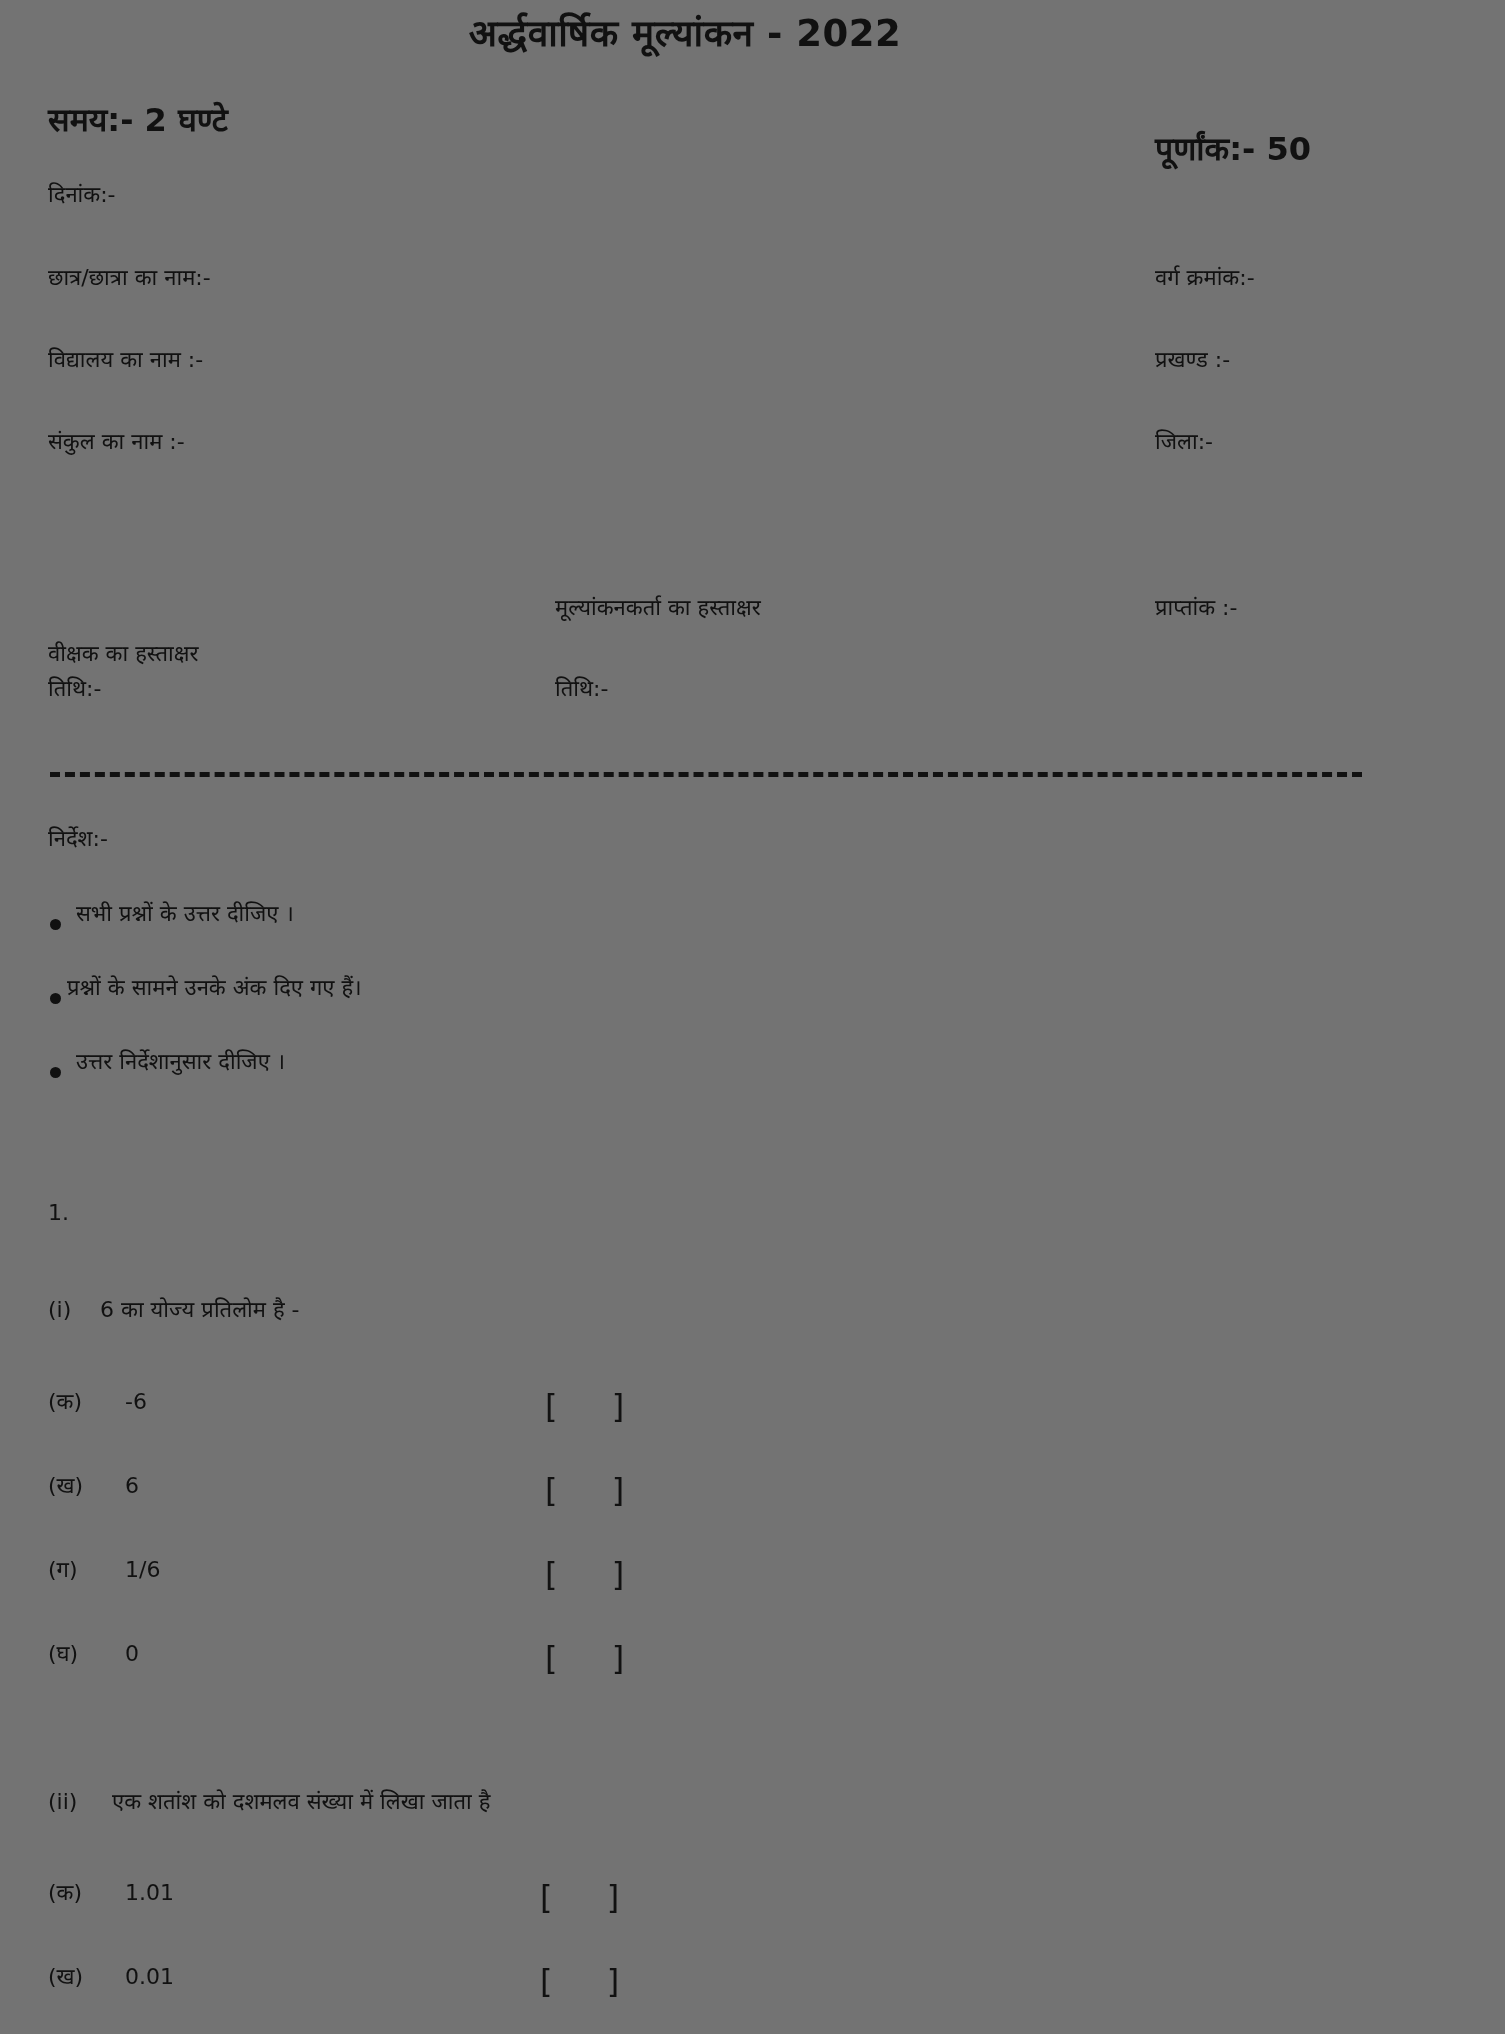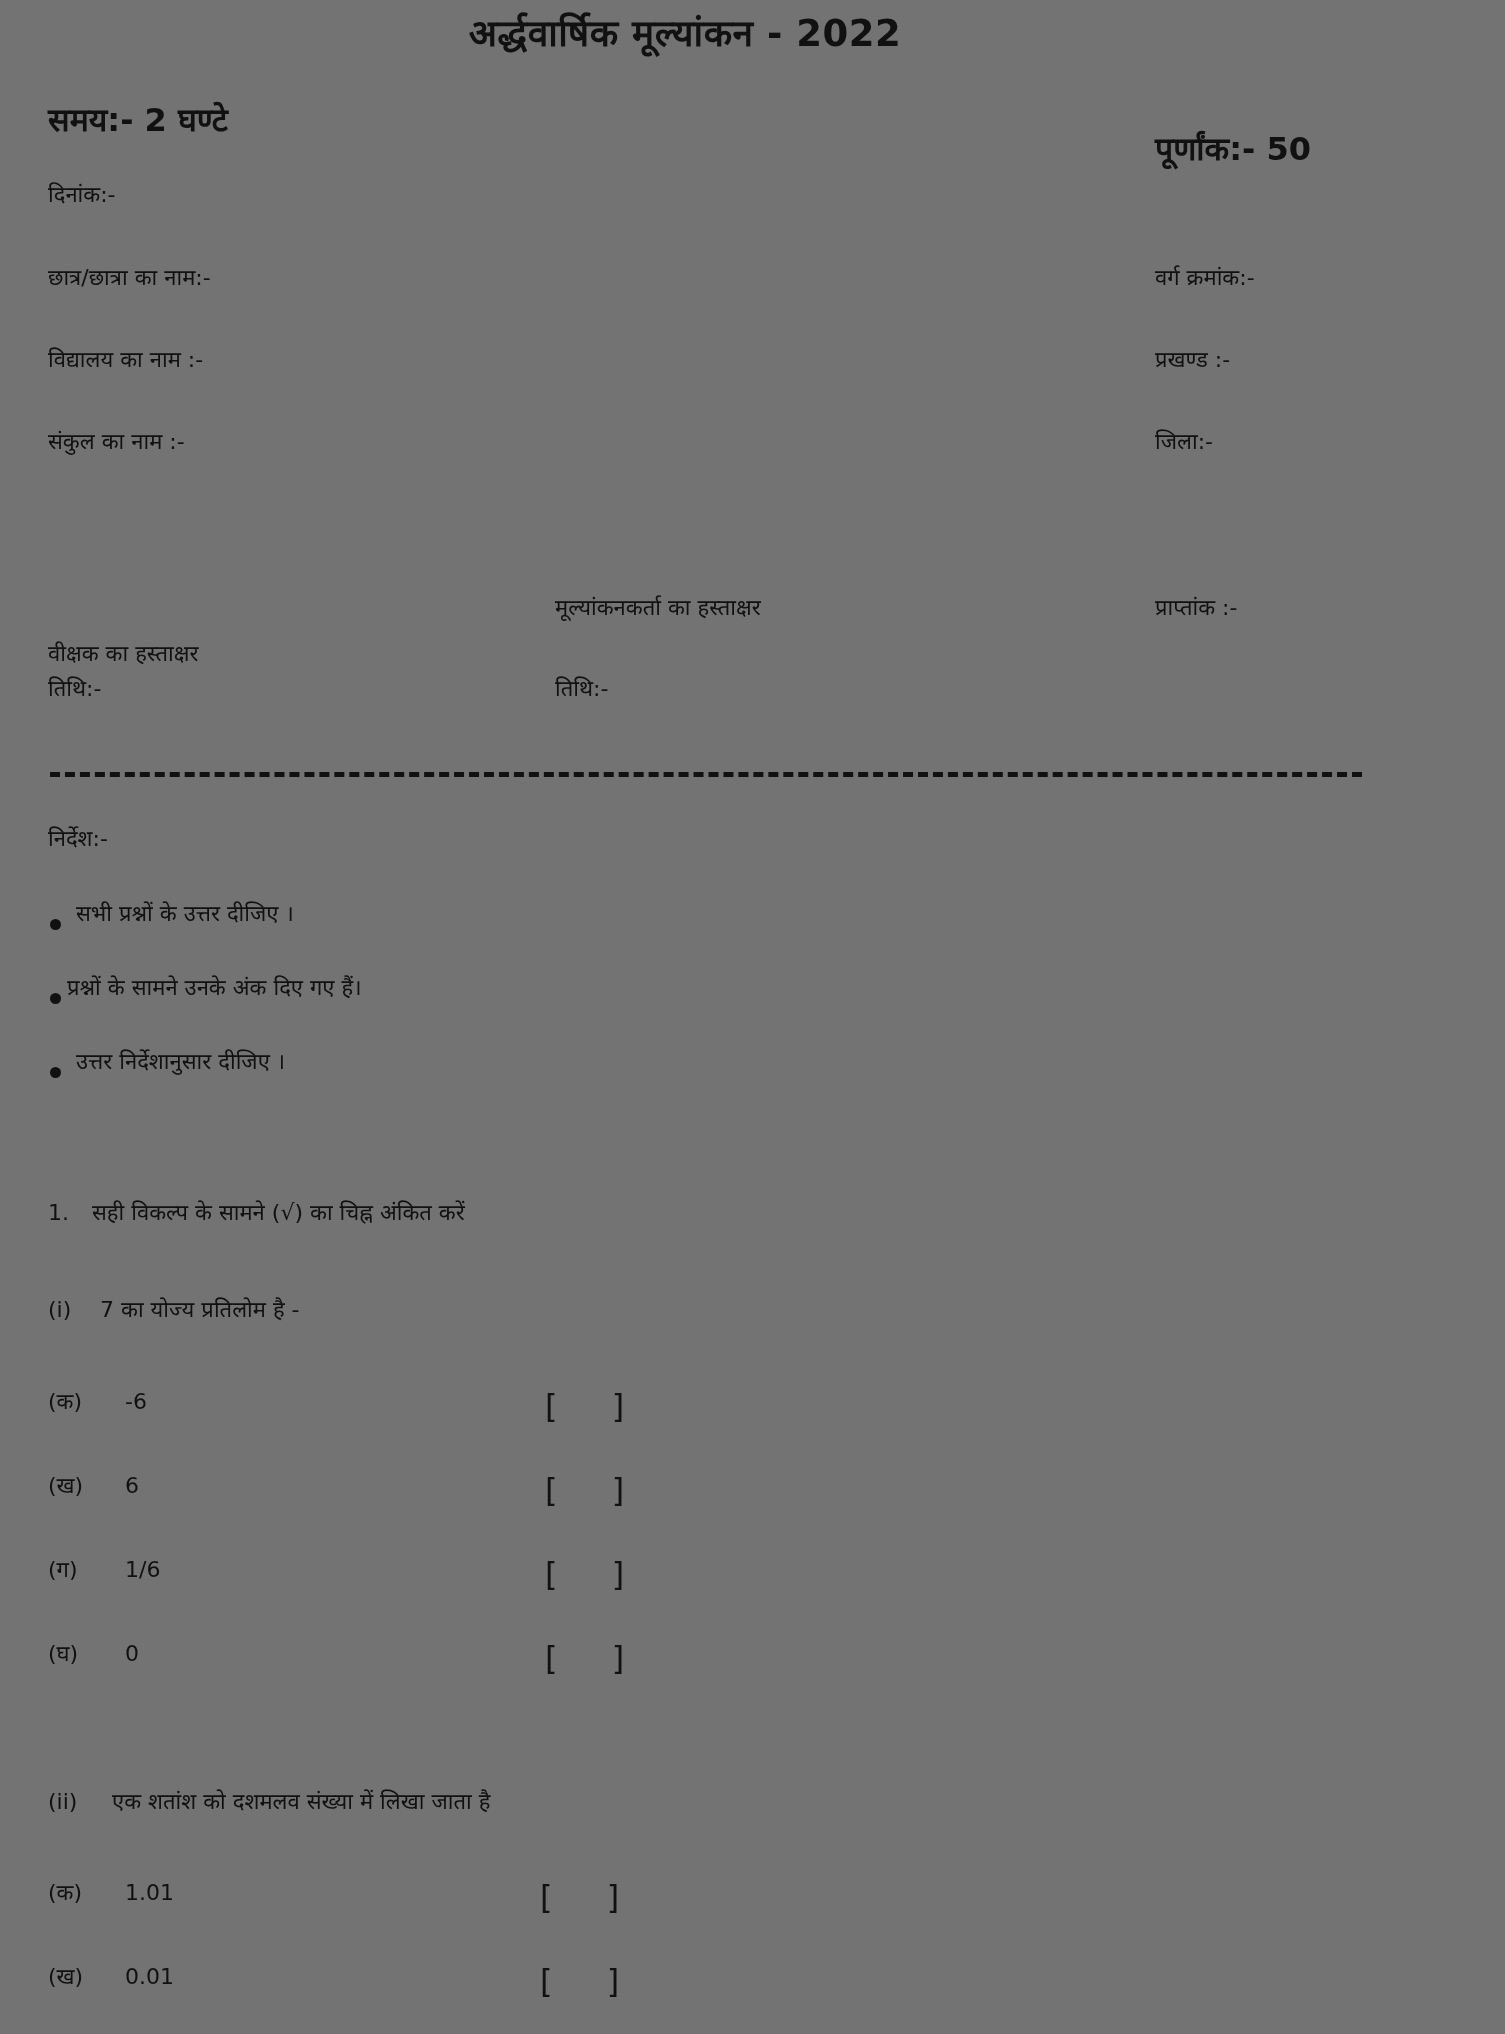--- a/index.html
+++ b/index.html
@@ -120,24 +120,23 @@
   <div class="bullet-dot" style="left:50px; top:919px;"></div>
   <div class="t lbl-md" style="top:901px; left:76px;">सभी प्रश्नों के उत्तर दीजिए ।</div>
 
   <div class="bullet-dot" style="left:50px; top:993px;"></div>
   <div class="t lbl-md" style="top:975px; left:67px;">प्रश्नों के सामने उनके अंक दिए गए हैं।</div>
 
   <div class="bullet-dot" style="left:50px; top:1067px;"></div>
   <div class="t lbl-md" style="top:1049px; left:76px;">उत्तर निर्देशानुसार दीजिए ।</div>
 
   <div class="t lbl-md meta-left" style="top:1200px;">1.</div>
-  <div class="t lbl-md" style="top:1200px; left:92px;">सही विकल्प के सामने (√) का चिह्न अंकित करें</div>
 
   <div class="t lbl-md meta-left" style="top:1297px;">(i)</div>
-  <div class="t lbl-md" style="top:1297px; left:100px;">7 का योज्य प्रतिलोम है -</div>
+  <div class="t lbl-md" style="top:1297px; left:100px;">6 का योज्य प्रतिलोम है -</div>
 
   <div class="t lbl-md meta-left" style="top:1389px;">(क)</div>
   <div class="t lbl-md" style="top:1389px; left:125px;">-6</div>
   <div class="bracket" style="top:1387px; left:545px;">[     ]</div>
 
   <div class="t lbl-md meta-left" style="top:1473px;">(ख)</div>
   <div class="t lbl-md" style="top:1473px; left:125px;">6</div>
   <div class="bracket" style="top:1471px; left:545px;">[     ]</div>
 
   <div class="t lbl-md meta-left" style="top:1557px;">(ग)</div>

